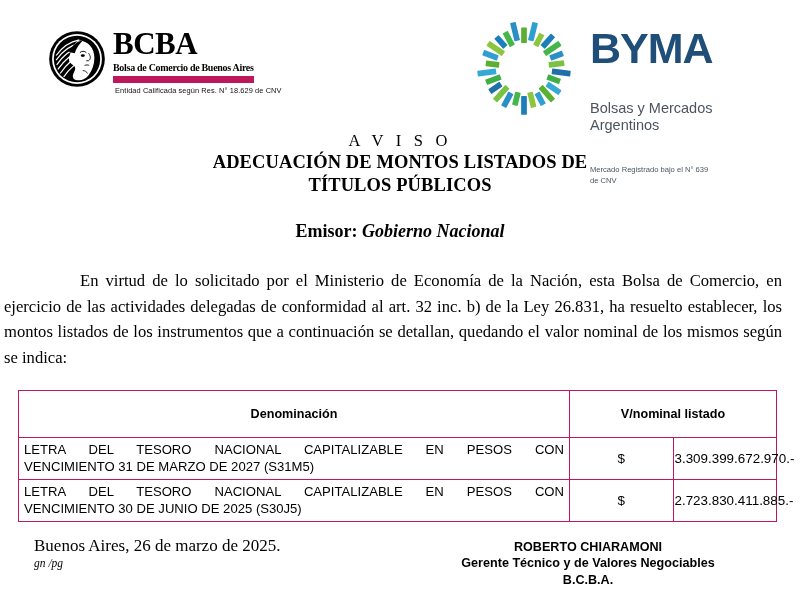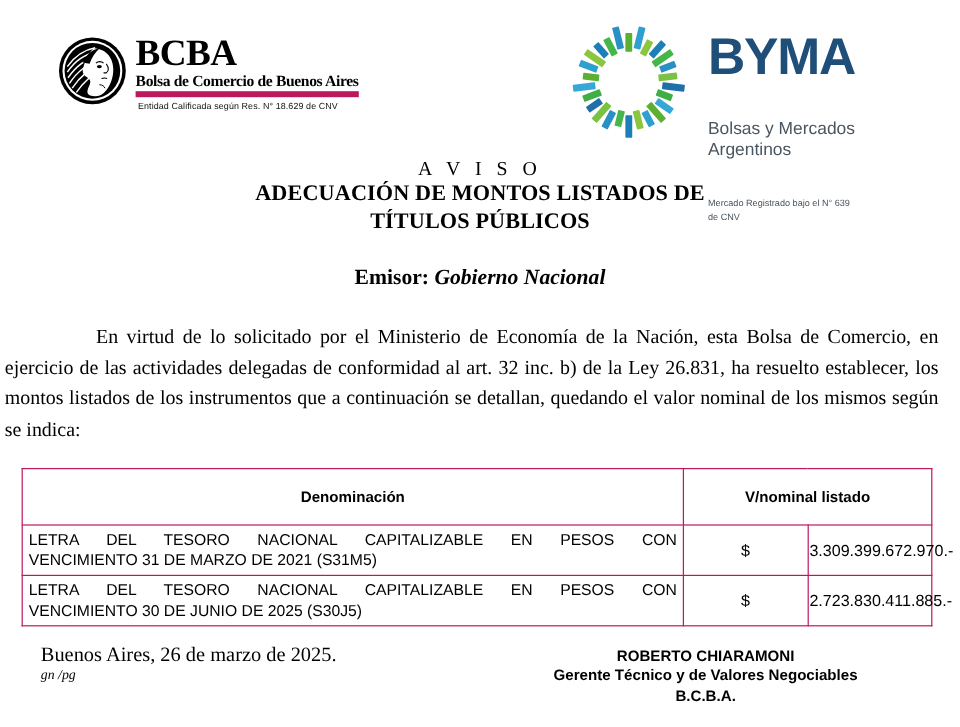--- a/index.html
+++ b/index.html
@@ -47,25 +47,25 @@
     font-family: "Liberation Serif", serif;
     font-weight: bold;
     font-size: 31px;
     line-height: 31px;
     letter-spacing: -0.5px;
     color: #000;
   }
   .bcba-sub {
     font-family: "Liberation Serif", serif;
     font-weight: bold;
-    font-size: 13px;
+    font-size: 10px;
     line-height: 17px;
     letter-spacing: -0.3px;
     color: #000;
-    border-bottom: 5px solid #be185d;
+    border-bottom: 7px solid #be185d;
     padding-bottom: 0px;
   }
   .bcba-reg {
     font-family: "Liberation Sans", sans-serif;
     font-size: 7.4px;
     line-height: 11px;
     letter-spacing: 0.1px;
     color: #111;
     margin-top: 2px;
     margin-left: 2px;
@@ -350,21 +350,21 @@
       <thead>
         <tr>
           <th class="den-h">Denominación</th>
           <th class="vn-h" colspan="2">V/nominal listado</th>
         </tr>
       </thead>
       <tbody>
         <tr>
           <td class="den-c">
             <div>LETRA DEL TESORO NACIONAL CAPITALIZABLE EN PESOS CON</div>
-            <div class="ln2">VENCIMIENTO 31 DE MARZO DE 2021 (S31M5)</div>
+            <div class="ln2">VENCIMIENTO 31 DE MARZO DE 2027 (S31M5)</div>
           </td>
           <td class="sign-c">$</td>
           <td class="amt-c">3.309.399.672.970.-</td>
         </tr>
         <tr>
           <td class="den-c">
             <div>LETRA DEL TESORO NACIONAL CAPITALIZABLE EN PESOS CON</div>
             <div class="ln2">VENCIMIENTO 30 DE JUNIO DE 2025 (S30J5)</div>
           </td>
           <td class="sign-c">$</td>

